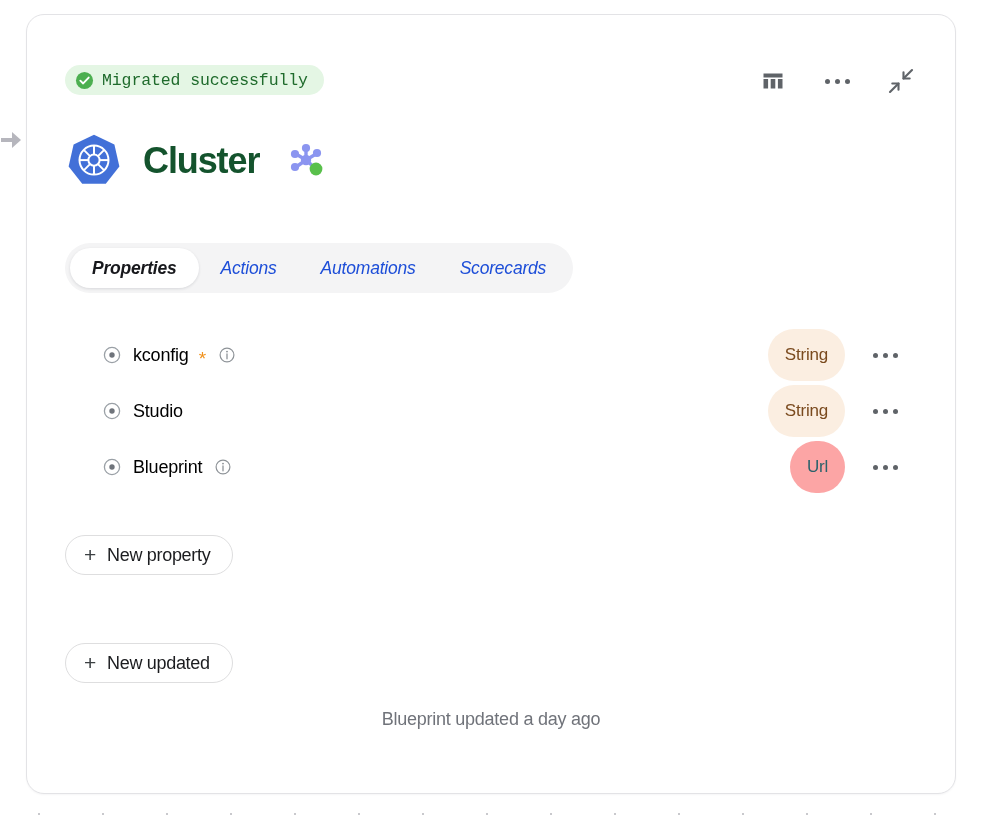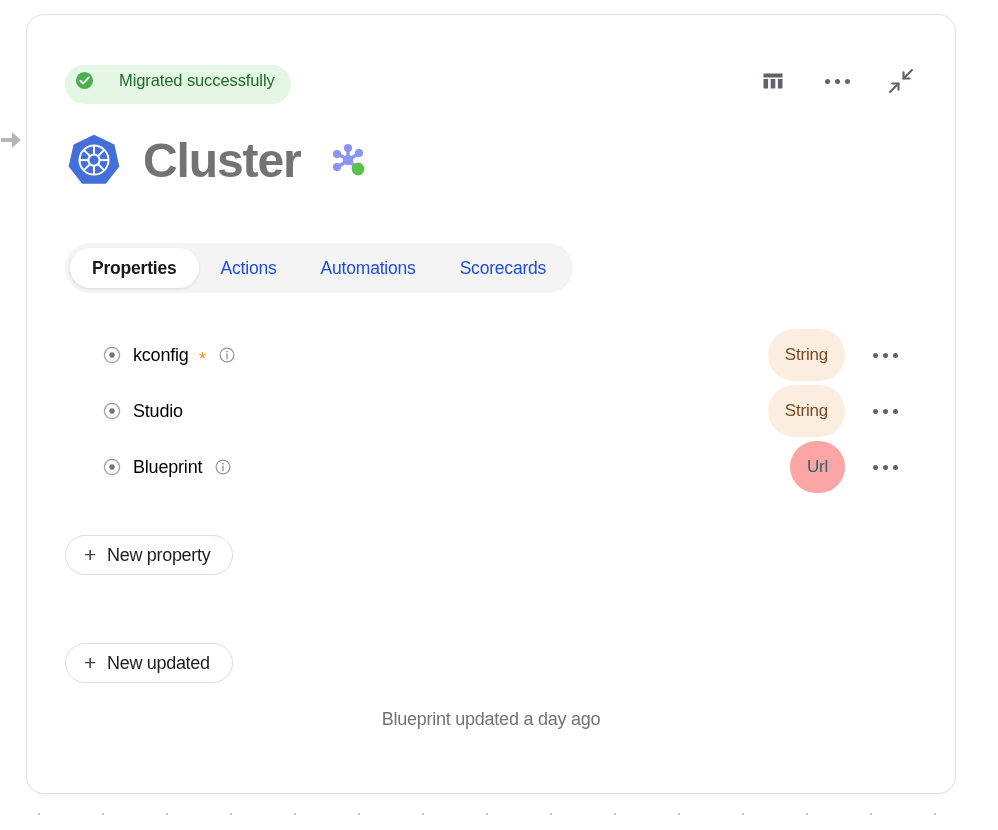--- a/index.html
+++ b/index.html
@@ -48,25 +48,26 @@
     box-shadow: 0 1px 2px rgba(16,24,40,0.04);
   }
 
   
   .status-badge {
     position: absolute;
     left: 38px;
     top: 50px;
     display: flex;
     align-items: center;
-    gap: 25px;
+    gap: 8px;
     background: #e4f6e4;
     border-radius: 999px;
-    padding: 6px 16px 15px 10px;
+    padding: 6px 16px 6px 10px;
     height: 18px;
+    font-family: Liberation Mono, monospace;
   }
   .status-badge .label {
     font-size: 16.5px;
     color: #1f6b2c;
     letter-spacing: -0.1px;
     white-space: nowrap;
   }
   .check-circle {
     width: 19px;
     height: 19px;
@@ -108,40 +109,41 @@
   #title-row {
     position: absolute;
     left: 38px;
     top: 117px;
     display: flex;
     align-items: center;
     gap: 20px;
   }
   #k8s-logo { width: 58px; height: 58px; flex: 0 0 58px; }
   #page-title {
-    font-size: 48px;
+    font-size: 36px;
     font-weight: bold;
-    color: #737373;
+    color: #14532d;
     letter-spacing: -1.1px;
     line-height: 1;
   }
   #blueprint-icon { width: 42px; height: 42px; margin-left: 6px; }
 
   
   #tabs {
     position: absolute;
     left: 38px;
     top: 228px;
     display: flex;
     align-items: center;
     background: #f4f4f5;
     border-radius: 999px;
     padding: 5px;
     height: 40px;
     box-sizing: content-box;
+    font-style: italic;
   }
   .tab {
     font-size: 17.5px;
     color: #1d4ed8;
     padding: 0 22px;
     height: 40px;
     display: flex;
     align-items: center;
     border-radius: 999px;
     cursor: pointer;

